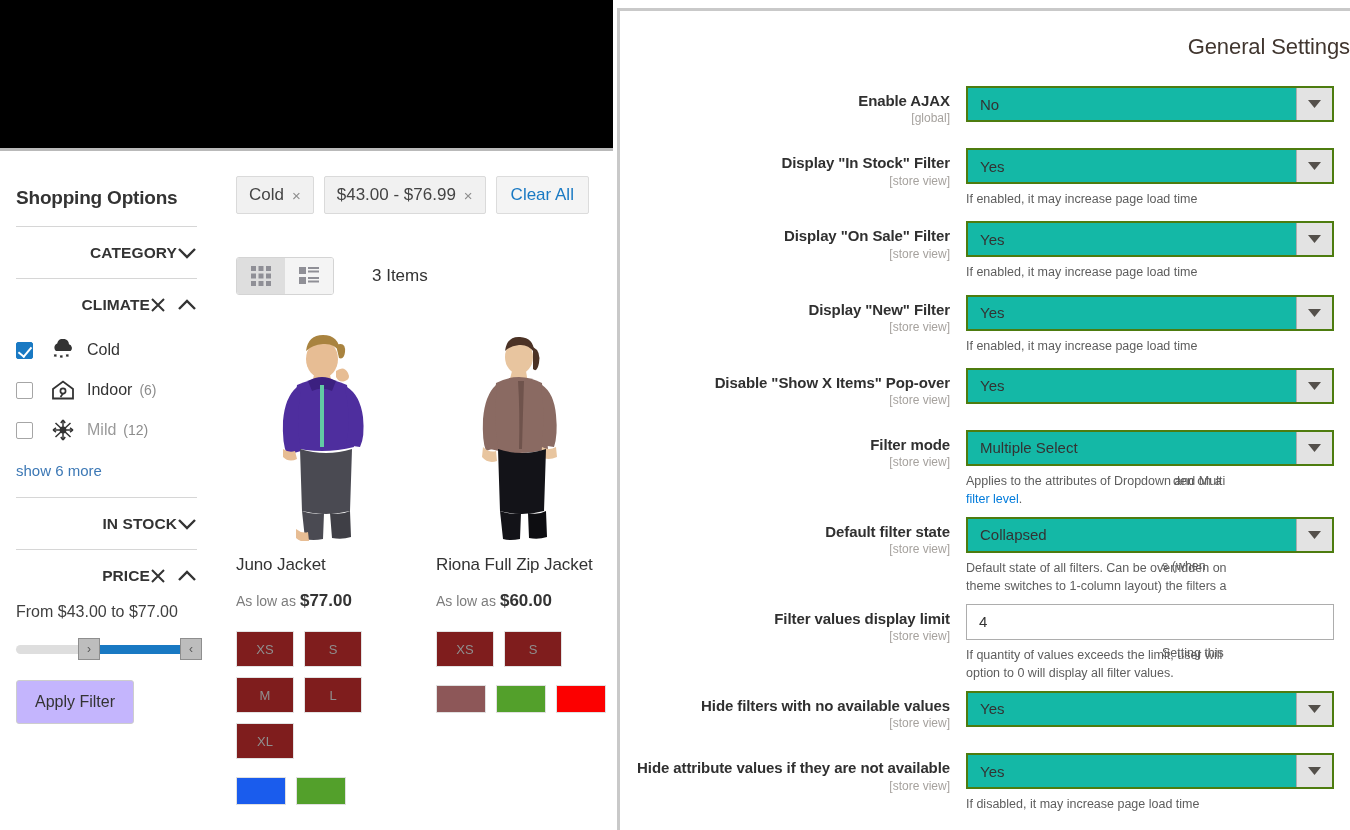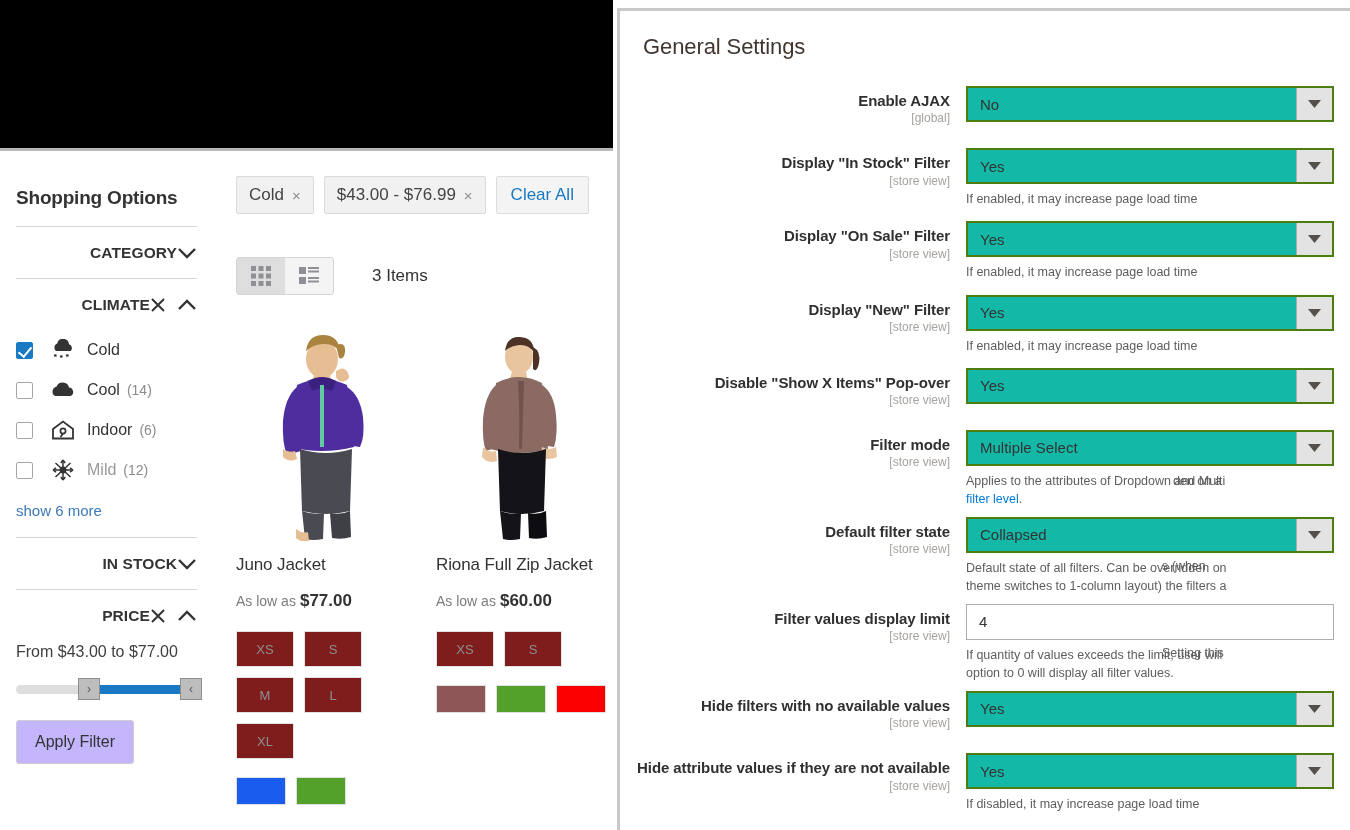--- a/index.html
+++ b/index.html
@@ -155,21 +155,21 @@
     position: absolute; left: 617px; top: 8px;
     width: 733px; height: 822px;
     background: #fff;
     border-left: 3px solid #c9c9c9;
     border-top: 3px solid #c9c9c9;
     overflow: hidden;
   }
   .adm-inner { position: relative; padding: 0 0 0 0; }
   .adm-h2 {
     font-size: 22px; color: #41362f; font-weight: normal;
-    padding: 23px 0 0 23px; letter-spacing: -0.1px;
+    padding: 23px 0 0 23px; letter-spacing: -0.1px; text-align: right;
   }
   .adm-rows { padding: 26px 0 0 0; position: relative; }
   .adm-row { display: flex; align-items: flex-start; padding: 0 0 0 0; }
   .adm-lbl {
     width: 346px; flex: 0 0 auto; text-align: right;
     padding-right: 16px; padding-top: 6px;
   }
   .adm-lbl-main {
     font-size: 15px; font-weight: bold; color: #303030; line-height: 1.22;
     letter-spacing: -0.1px;
@@ -256,30 +256,20 @@
                 <path d="M6 12 a4.5 4.5 0 0 1 1.2-7.6 A6 6 0 0 1 19 5.2 a4 4 0 0 1 1.6 6.8 Z" fill="#333"></path>
                 <path d="M4 16.5 l2.6 0 M5.3 15.2 l0 2.6 M4.3 15.4 l2 2.2 M6.3 15.4 l-2 2.2" stroke="#333" stroke-width="0.9"></path>
                 <path d="M10 17.5 l2.6 0 M11.3 16.2 l0 2.6 M10.3 16.4 l2 2.2 M12.3 16.4 l-2 2.2" stroke="#333" stroke-width="0.9"></path>
                 <path d="M16 16.5 l2.6 0 M17.3 15.2 l0 2.6 M16.3 15.4 l2 2.2 M18.3 15.4 l-2 2.2" stroke="#333" stroke-width="0.9"></path>
               </svg>
             </span>
             <span class="sf-opt-label">Cold</span>
             <span class="sf-opt-count"></span>
           </div>
 
-          <div class="sf-opt">
-            <span class="sf-cb"></span>
-            <span class="sf-opt-ico">
-              <svg width="26" height="20" viewBox="0 0 26 20">
-                <path d="M5 16 a5 5 0 0 1 1.4-9.2 A6.6 6.6 0 0 1 19 7.4 a4.6 4.6 0 0 1 1.8 8.6 Z" fill="#333"></path>
-              </svg>
-            </span>
-            <span class="sf-opt-label">Cool</span>
-            <span class="sf-opt-count">(14)</span>
-          </div>
 
           <div class="sf-opt">
             <span class="sf-cb"></span>
             <span class="sf-opt-ico">
               <svg width="26" height="22" viewBox="0 0 26 22">
                 <path d="M3 10 L13 2.5 L23 10 L23 19.5 L3 19.5 Z" fill="none" stroke="#333" stroke-width="1.8"></path>
                 <circle cx="13" cy="12" r="2.6" fill="none" stroke="#333" stroke-width="1.7"></circle>
                 <path d="M13 14.4 L10.5 18" stroke="#333" stroke-width="1.7" fill="none"></path>
               </svg>
             </span>

